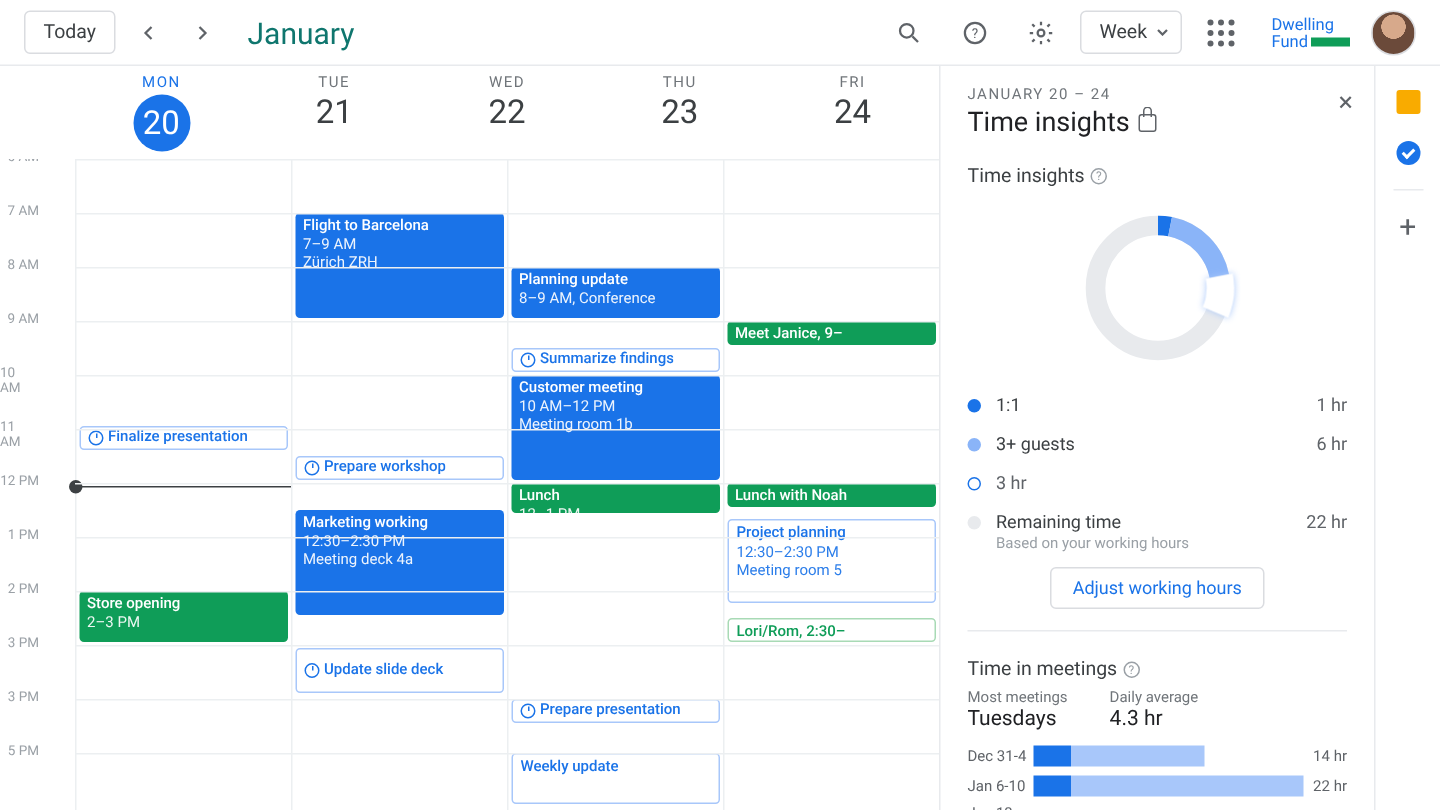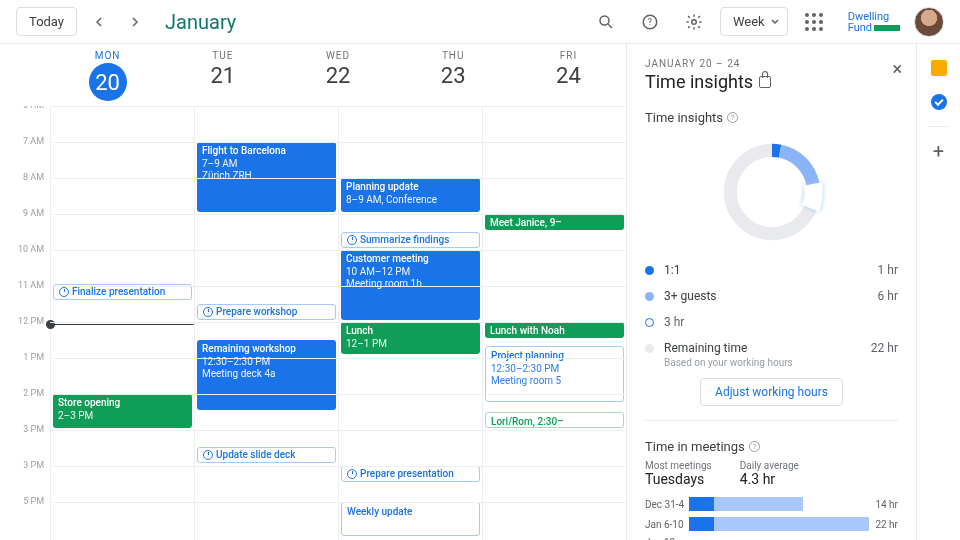--- a/index.html
+++ b/index.html
@@ -26,21 +26,21 @@
 .dnum.active{background:#1a73e8;color:#fff;width:38px;height:38px;border-radius:50%;display:inline-flex;align-items:center;justify-content:center}
 .allday-row{display:flex;padding-left:50px;height:20px;margin-bottom:4px}
 .allday-cell{flex:1;padding:0 1px}
 .chip{border-radius:3px;color:#fff;font-size:10px;padding:2px 6px;white-space:nowrap;overflow:hidden;text-overflow:ellipsis}
 .chip.green{background:#0f9d58}
 .chip.ooo{background:#fff;border:1px solid #c2d7f2;color:#1a73e8}
 .grid-wrap{flex:1;position:relative;overflow:hidden}
 .timegrid{position:absolute;inset:0;display:flex}
 .time-gutter{width:50px}
 .hour-row{height:36px;position:relative}
-.hour-label{position:absolute;top:-6px;right:6px;font-size:9px;color:#9aa0a6}
+.hour-label{position:absolute;top:-6px;right:24px;font-size:9px;color:#9aa0a6}
 .days{flex:1;display:flex;position:relative}
 .day-col{flex:1;border-left:1px solid #eceff1;position:relative}
 .hour-line{position:absolute;left:0;right:0;border-top:1px solid #eceff1}
 .ooo-bg{position:absolute;top:0;bottom:0;left:0;right:0;background:#d2e3fc;opacity:.6}
 .event{position:absolute;left:2px;right:2px;border-radius:3px;color:#fff;font-size:10px;padding:3px 5px;overflow:hidden;line-height:1.25}
 .event.blue{background:#1a73e8}
 .event.bluetext{background:#fff;border:1px solid #a8c7fa;color:#1a73e8;display:flex;align-items:center;gap:3px}
 .event.green{background:#0f9d58}
 .event.greentext{background:#fff;border:1px solid #a8dab5;color:#0f9d58}
 .event .title{font-weight:500;white-space:nowrap;overflow:hidden;text-overflow:ellipsis}
@@ -231,44 +231,44 @@
             <div class="event blue" style="top:36px;height:70px">
                 <div class="title">Flight to Barcelona</div>
                 <div class="sub">7–9 AM</div>
                 <div class="sub">Zürich ZRH</div>
               </div>
             <div class="event bluetext" style="top:198px;height:16px">
                 <span class="clock"></span>
                 <span class="title">Prepare workshop</span>
               </div>
             <div class="event blue" style="top:234px;height:70px">
-                <div class="title">Remaining workshop</div>
+                <div class="title">Marketing working</div>
                 <div class="sub">12:30–2:30 PM</div>
                 <div class="sub">Meeting deck 4a</div>
               </div>
-            <div class="event bluetext" style="top:341px;height:16px">
+            <div class="event bluetext" style="top:326px;height:30px">
                 <span class="clock"></span>
                 <span class="title">Update slide deck</span>
               </div>
           </div>
           <div class="day-col">
             <div class="event blue" style="top:72px;height:34px">
                 <div class="title">Planning update</div>
                 <div class="sub">8–9 AM, Conference</div>
               </div>
             <div class="event bluetext" style="top:126px;height:16px">
                 <span class="clock"></span>
                 <span class="title">Summarize findings</span>
               </div>
             <div class="event blue" style="top:144px;height:70px">
                 <div class="title">Customer meeting</div>
                 <div class="sub">10 AM–12 PM</div>
                 <div class="sub">Meeting room 1b</div>
               </div>
-            <div class="event green" style="top:216px;height:32px">
+            <div class="event green" style="top:216px;height:20px">
                 <div class="title">Lunch</div>
                 <div class="sub">12–1 PM</div>
               </div>
             <div class="event bluetext" style="top:360px;height:16px">
                 <span class="clock"></span>
                 <span class="title">Prepare presentation</span>
               </div>
             <div class="event outlined" style="top:396px;height:34px">
                 <div class="title">Weekly update</div>
               </div>

